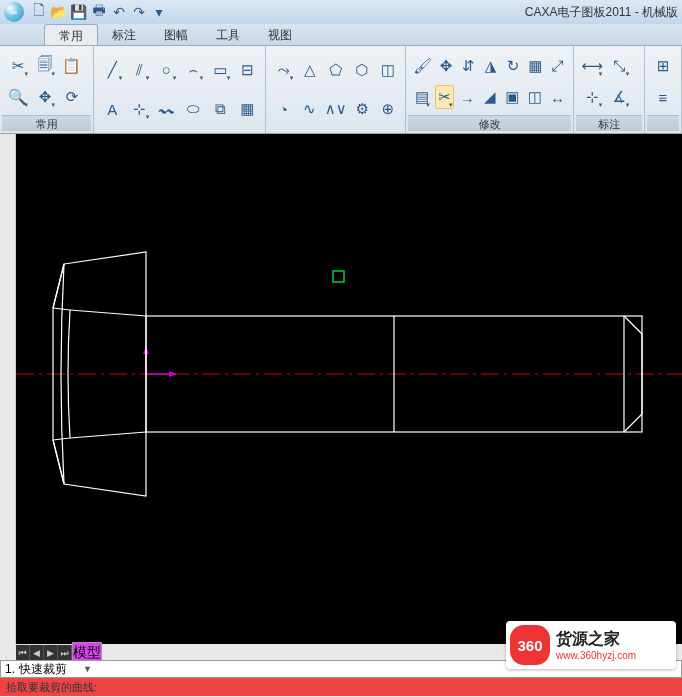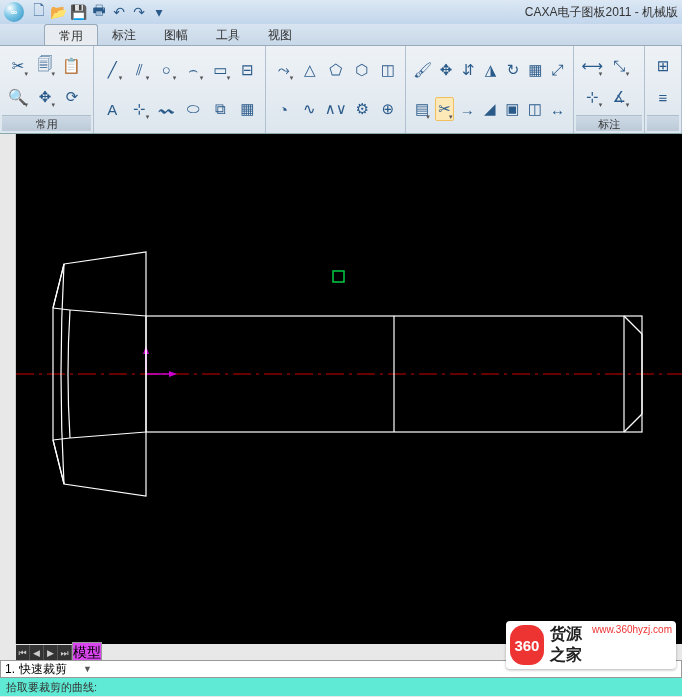--- a/index.html
+++ b/index.html
@@ -24,24 +24,24 @@
 .canvas{flex:1;background:#000;position:relative;overflow:hidden}
 .canvas svg{position:absolute;top:0;left:0}
 .bottom-tabs{position:absolute;top:644px;left:16px;height:18px;display:flex;align-items:center;background:#e0e0e0}
 .nav-btns{display:flex}
 .nav-btns span{width:14px;height:16px;background:#333;color:#ccc;display:flex;align-items:center;justify-content:center;font-size:9px;border-right:1px solid #555}
 .model-tab{background:#d946ef;padding:1px 0;border:1px solid #999;font-size:14px}
 .hscroll{position:absolute;top:644px;left:135px;right:0;height:16px;background:#e8e8e8}
 .cmd-line{position:absolute;top:660px;left:0;right:0;height:18px;background:#fff;border:1px solid #999;display:flex;align-items:center;padding:0 4px;gap:4px}
 .cmd-line input{border:none;outline:none;font-size:12px;width:60px}
 .cmd-dd{font-size:9px;color:#555}
-.status{position:absolute;top:678px;left:0;right:0;height:18px;background:#5eead4;padding:2px 6px;font-size:11px;color:#333}
+.status{position:absolute;top:678px;left:0;right:0;height:18px;background:#ef4444;padding:2px 6px;font-size:11px;color:#333}
 .watermark{position:absolute;bottom:28px;right:6px;width:170px;height:48px;background:#fff;border-radius:4px;display:flex;align-items:center;padding:4px;gap:6px;box-shadow:0 1px 3px rgba(0,0,0,.3)}
 .wm-badge{width:40px;height:40px;background:#e33;border-radius:14px;color:#fff;font-size:15px;font-weight:bold;display:flex;align-items:center;justify-content:center}
-.wm-text{display:flex;flex-direction:row}
+.wm-text{display:flex;flex-direction:column}
 .wm-text .cn{font-size:16px;font-weight:bold;color:#222;font-family:KaiTi,serif}
 .wm-text .url{font-size:10px;color:#e33}
 </style>
 </head>
 <body>
 
 <div class="titlebar">
   <div class="app-icon">∞</div>
   <div class="qa-icons">
     <span class="rbtn">🗋</span>
@@ -134,20 +134,21 @@
       <div class="panel-row">
         <span class="rbtn dd">▤</span>
         <span class="rbtn dd" style="background:#fde8b8;border-color:#f0c060">✂</span>
         <span class="rbtn">→</span>
         <span class="rbtn">◢</span>
         <span class="rbtn">▣</span>
         <span class="rbtn">◫</span>
         <span class="rbtn">↔</span>
       </div>
     </div>
+    <div class="panel-label">修改</div>
   </div>
 
   <div class="ribbon-panel" style="width:72px">
     <div class="panel-body">
       <div class="panel-row">
         <span class="rbtn dd">⟷</span>
         <span class="rbtn dd">⤡</span>
       </div>
       <div class="panel-row">
         <span class="rbtn dd">⊹</span>

